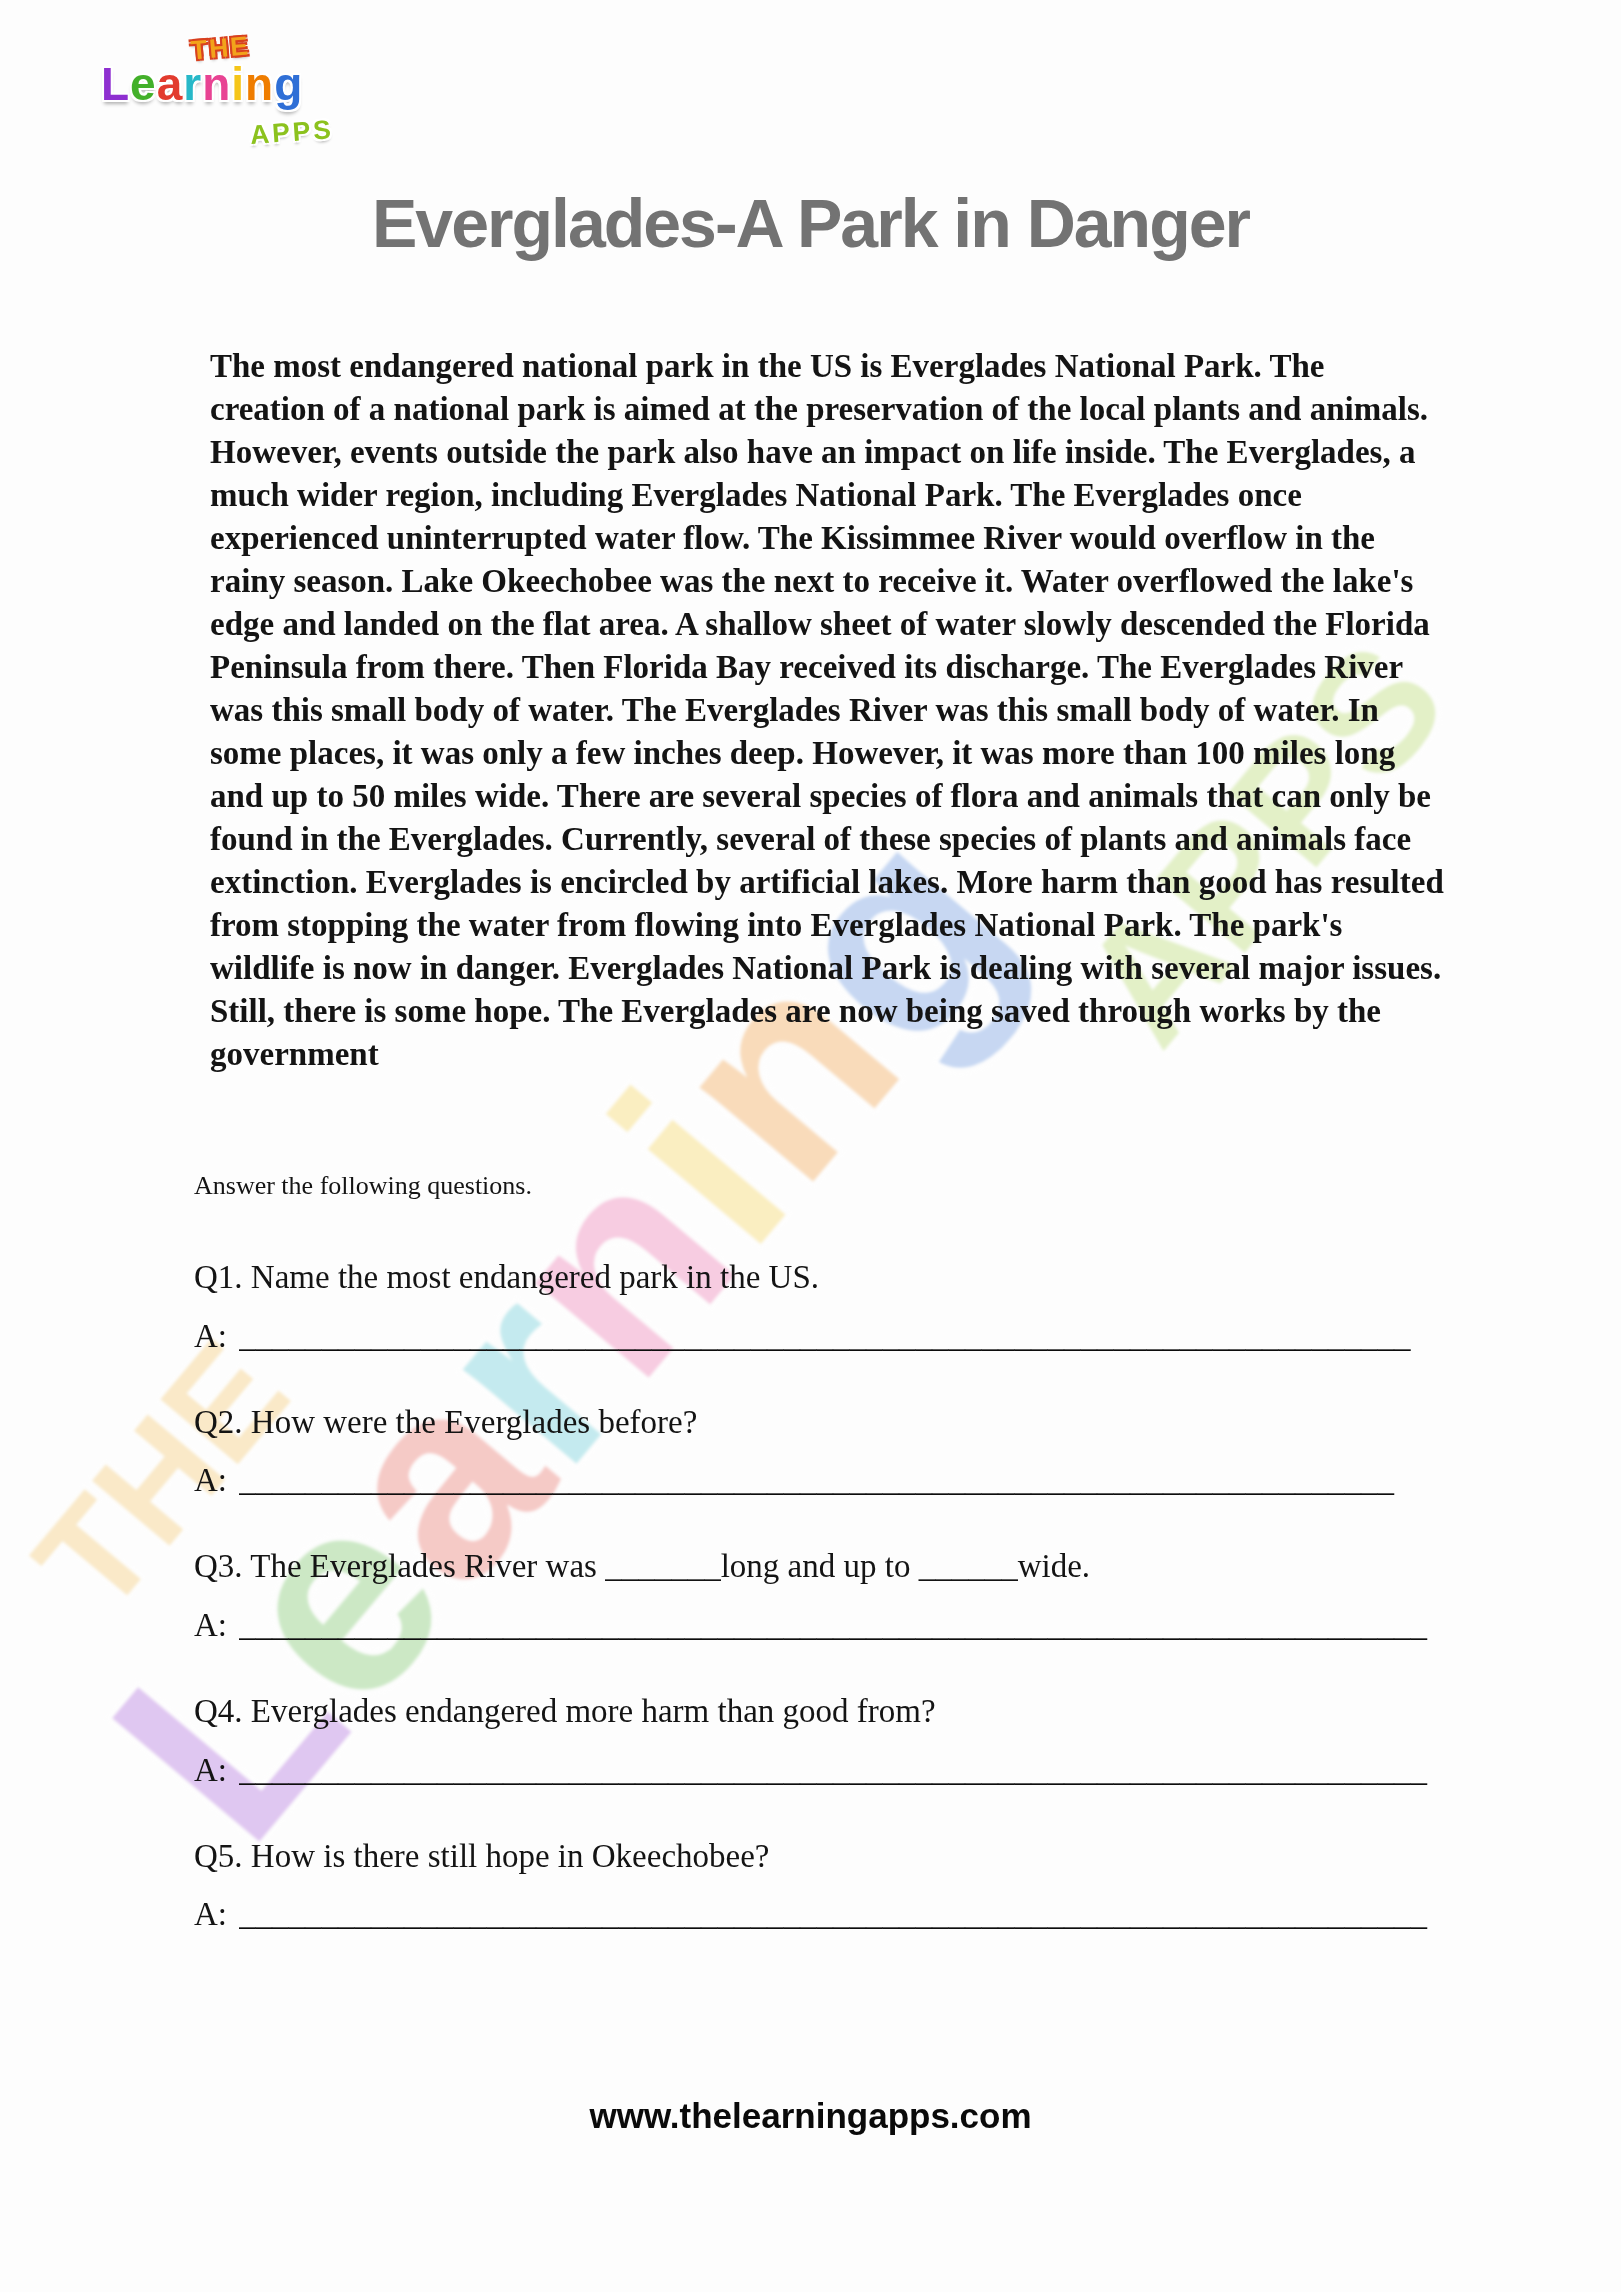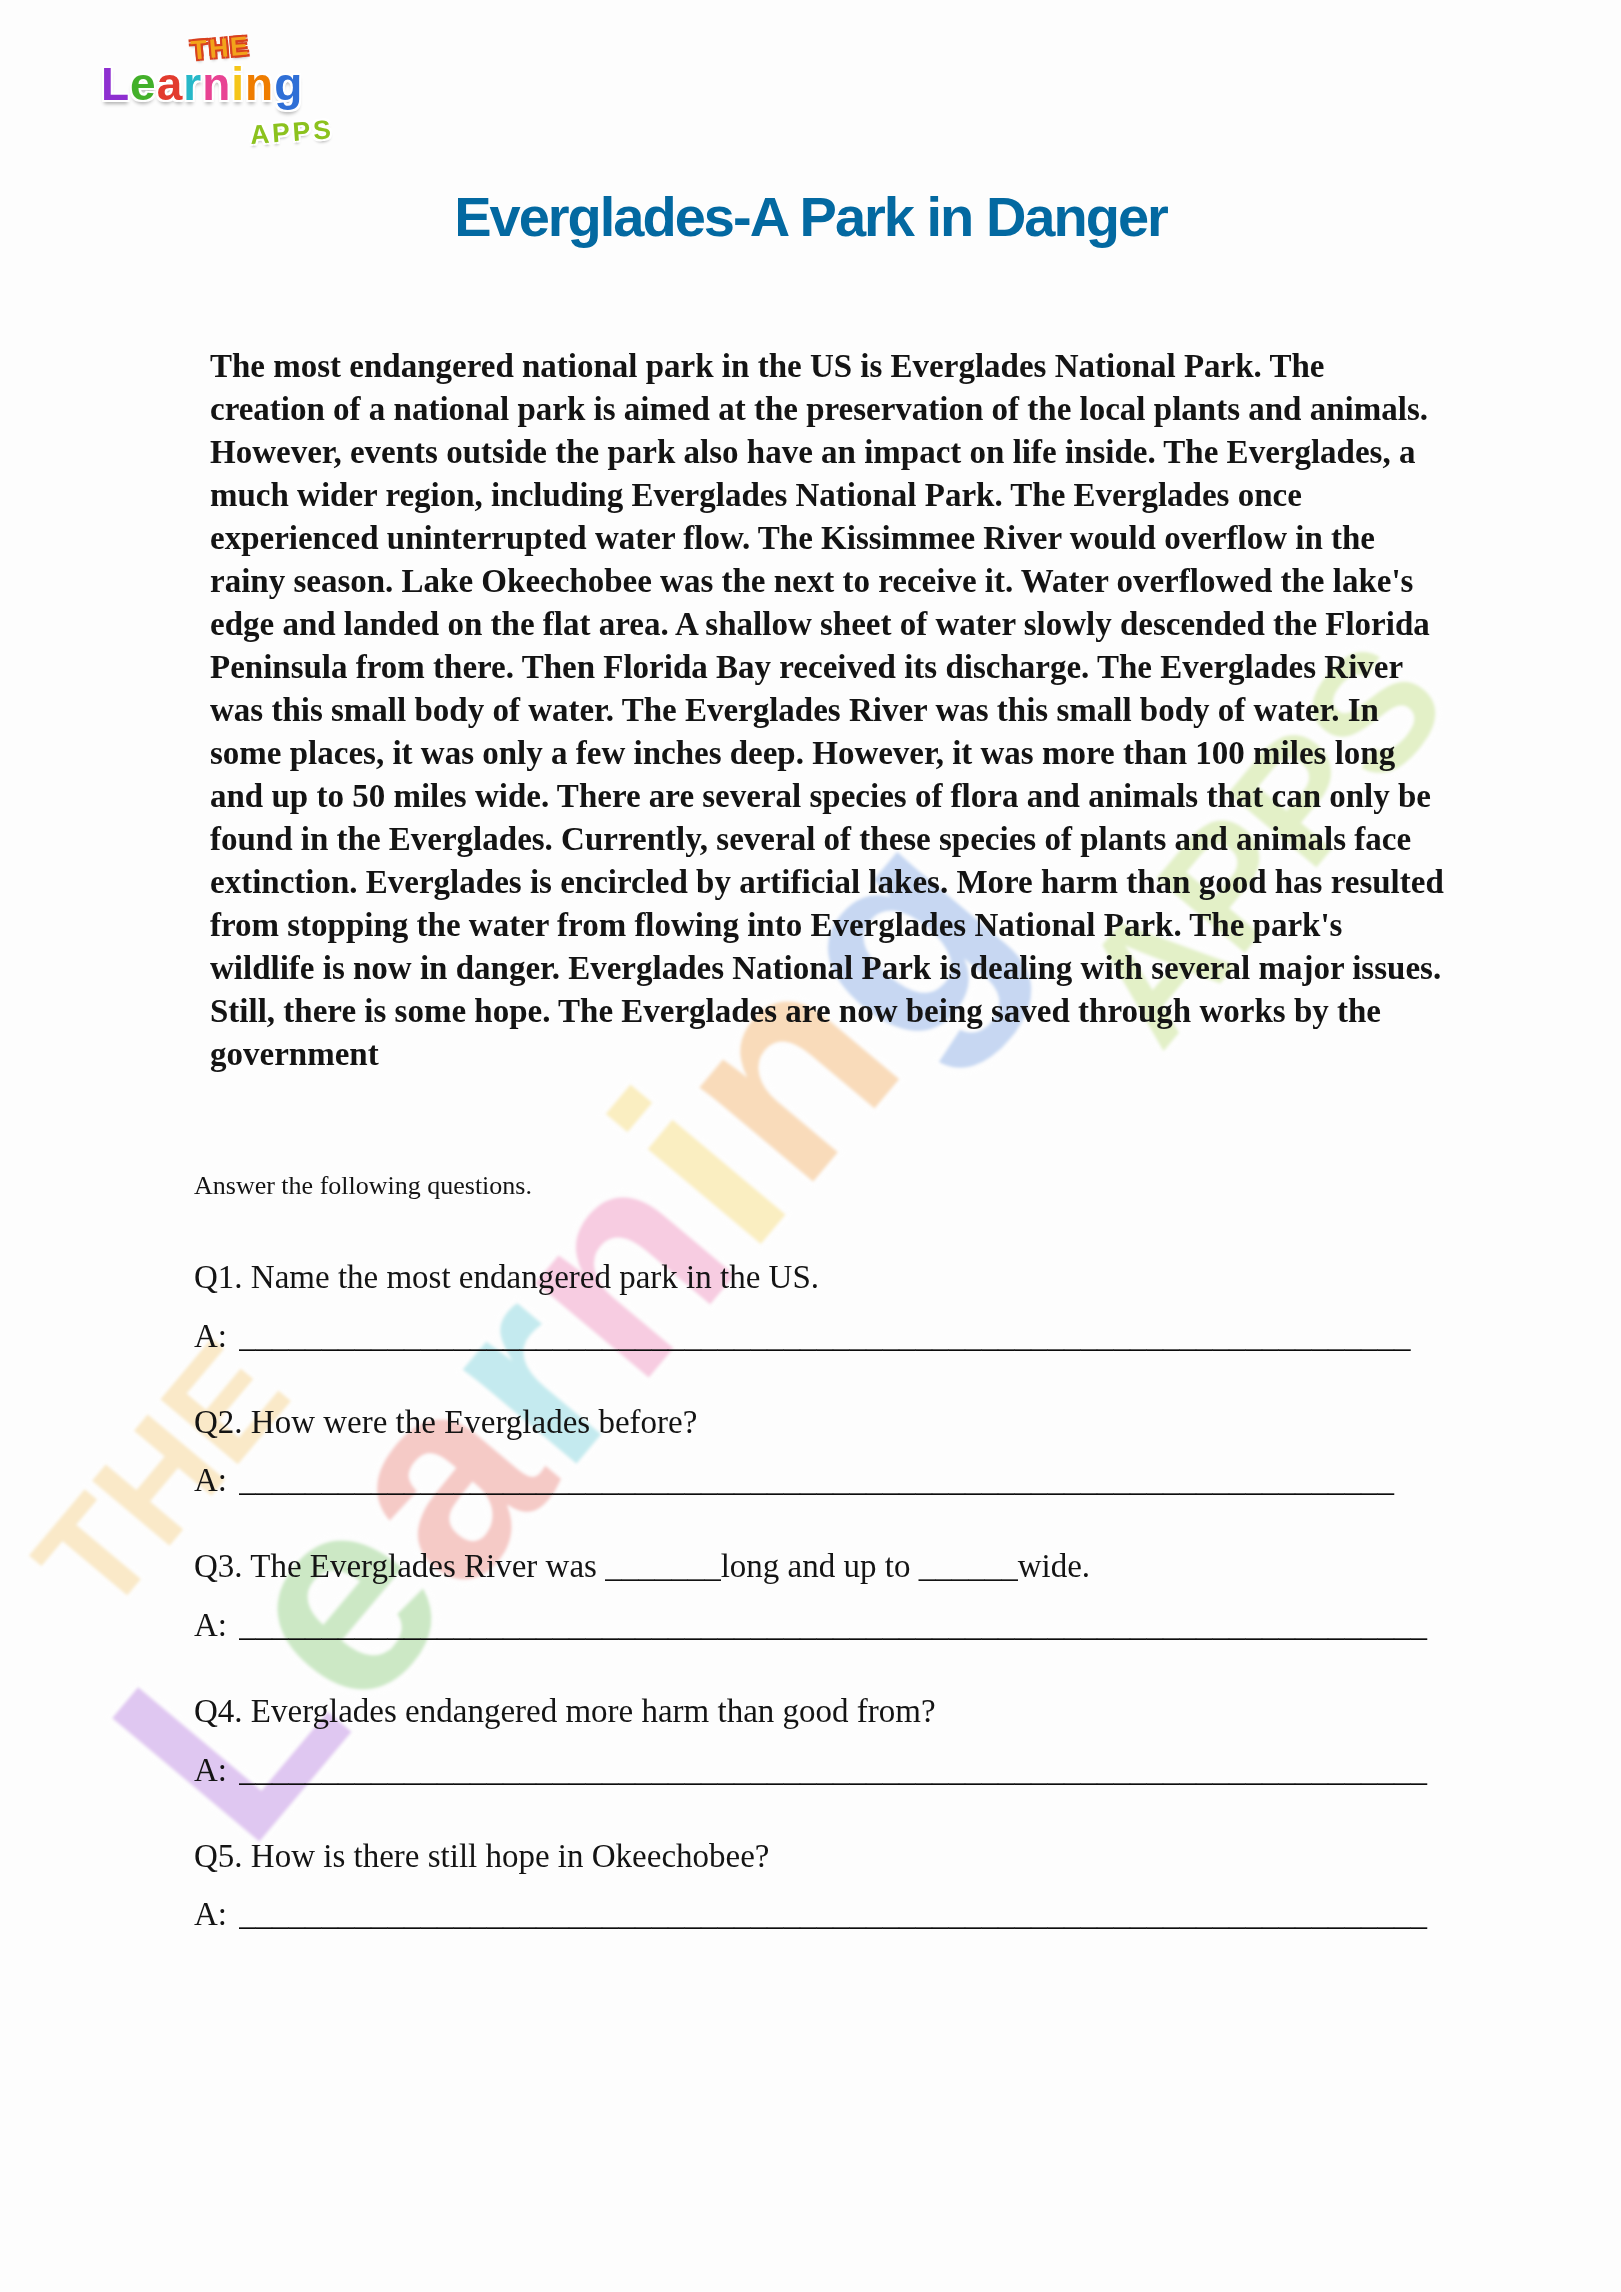--- a/index.html
+++ b/index.html
@@ -67,23 +67,23 @@
     transform:rotate(-4deg);
     text-shadow:-2px -2px 0 #fff,2px -2px 0 #fff,-2px 2px 0 #fff,2px 2px 0 #fff,0 2.9px 2.9px rgba(0,0,0,.3);
   }
   
   .title{
     position:absolute;left:0;top:184px;width:100%;
     margin:0;
     text-align:center;
     font-family:"Liberation Sans", sans-serif;
     font-weight:bold;
-    font-size:56px;
+    font-size:68px;
     letter-spacing:-2px;
-    color:#0369a1;
+    color:#737373;
     z-index:1;
   }
   .passage{
     position:absolute;left:194px;top:329px;width:1237px;
     margin:16px;
     font-size:33px;line-height:43px;
     z-index:1;
     font-weight:bold;
   }
   .prompt{
@@ -180,15 +180,16 @@
 
     <div class="qblock">
       <p class="qtext">Q5. How is there still hope in Okeechobee?</p>
       <div class="aline">
         <span class="aprefix">A:</span>
           <span class="ablank">________________________________________________________________________</span>
       </div>
     </div>
   </section>
 
+  <div class="footer">www.thelearningapps.com</div>
 
 </div>
 
 
 </body></html>

